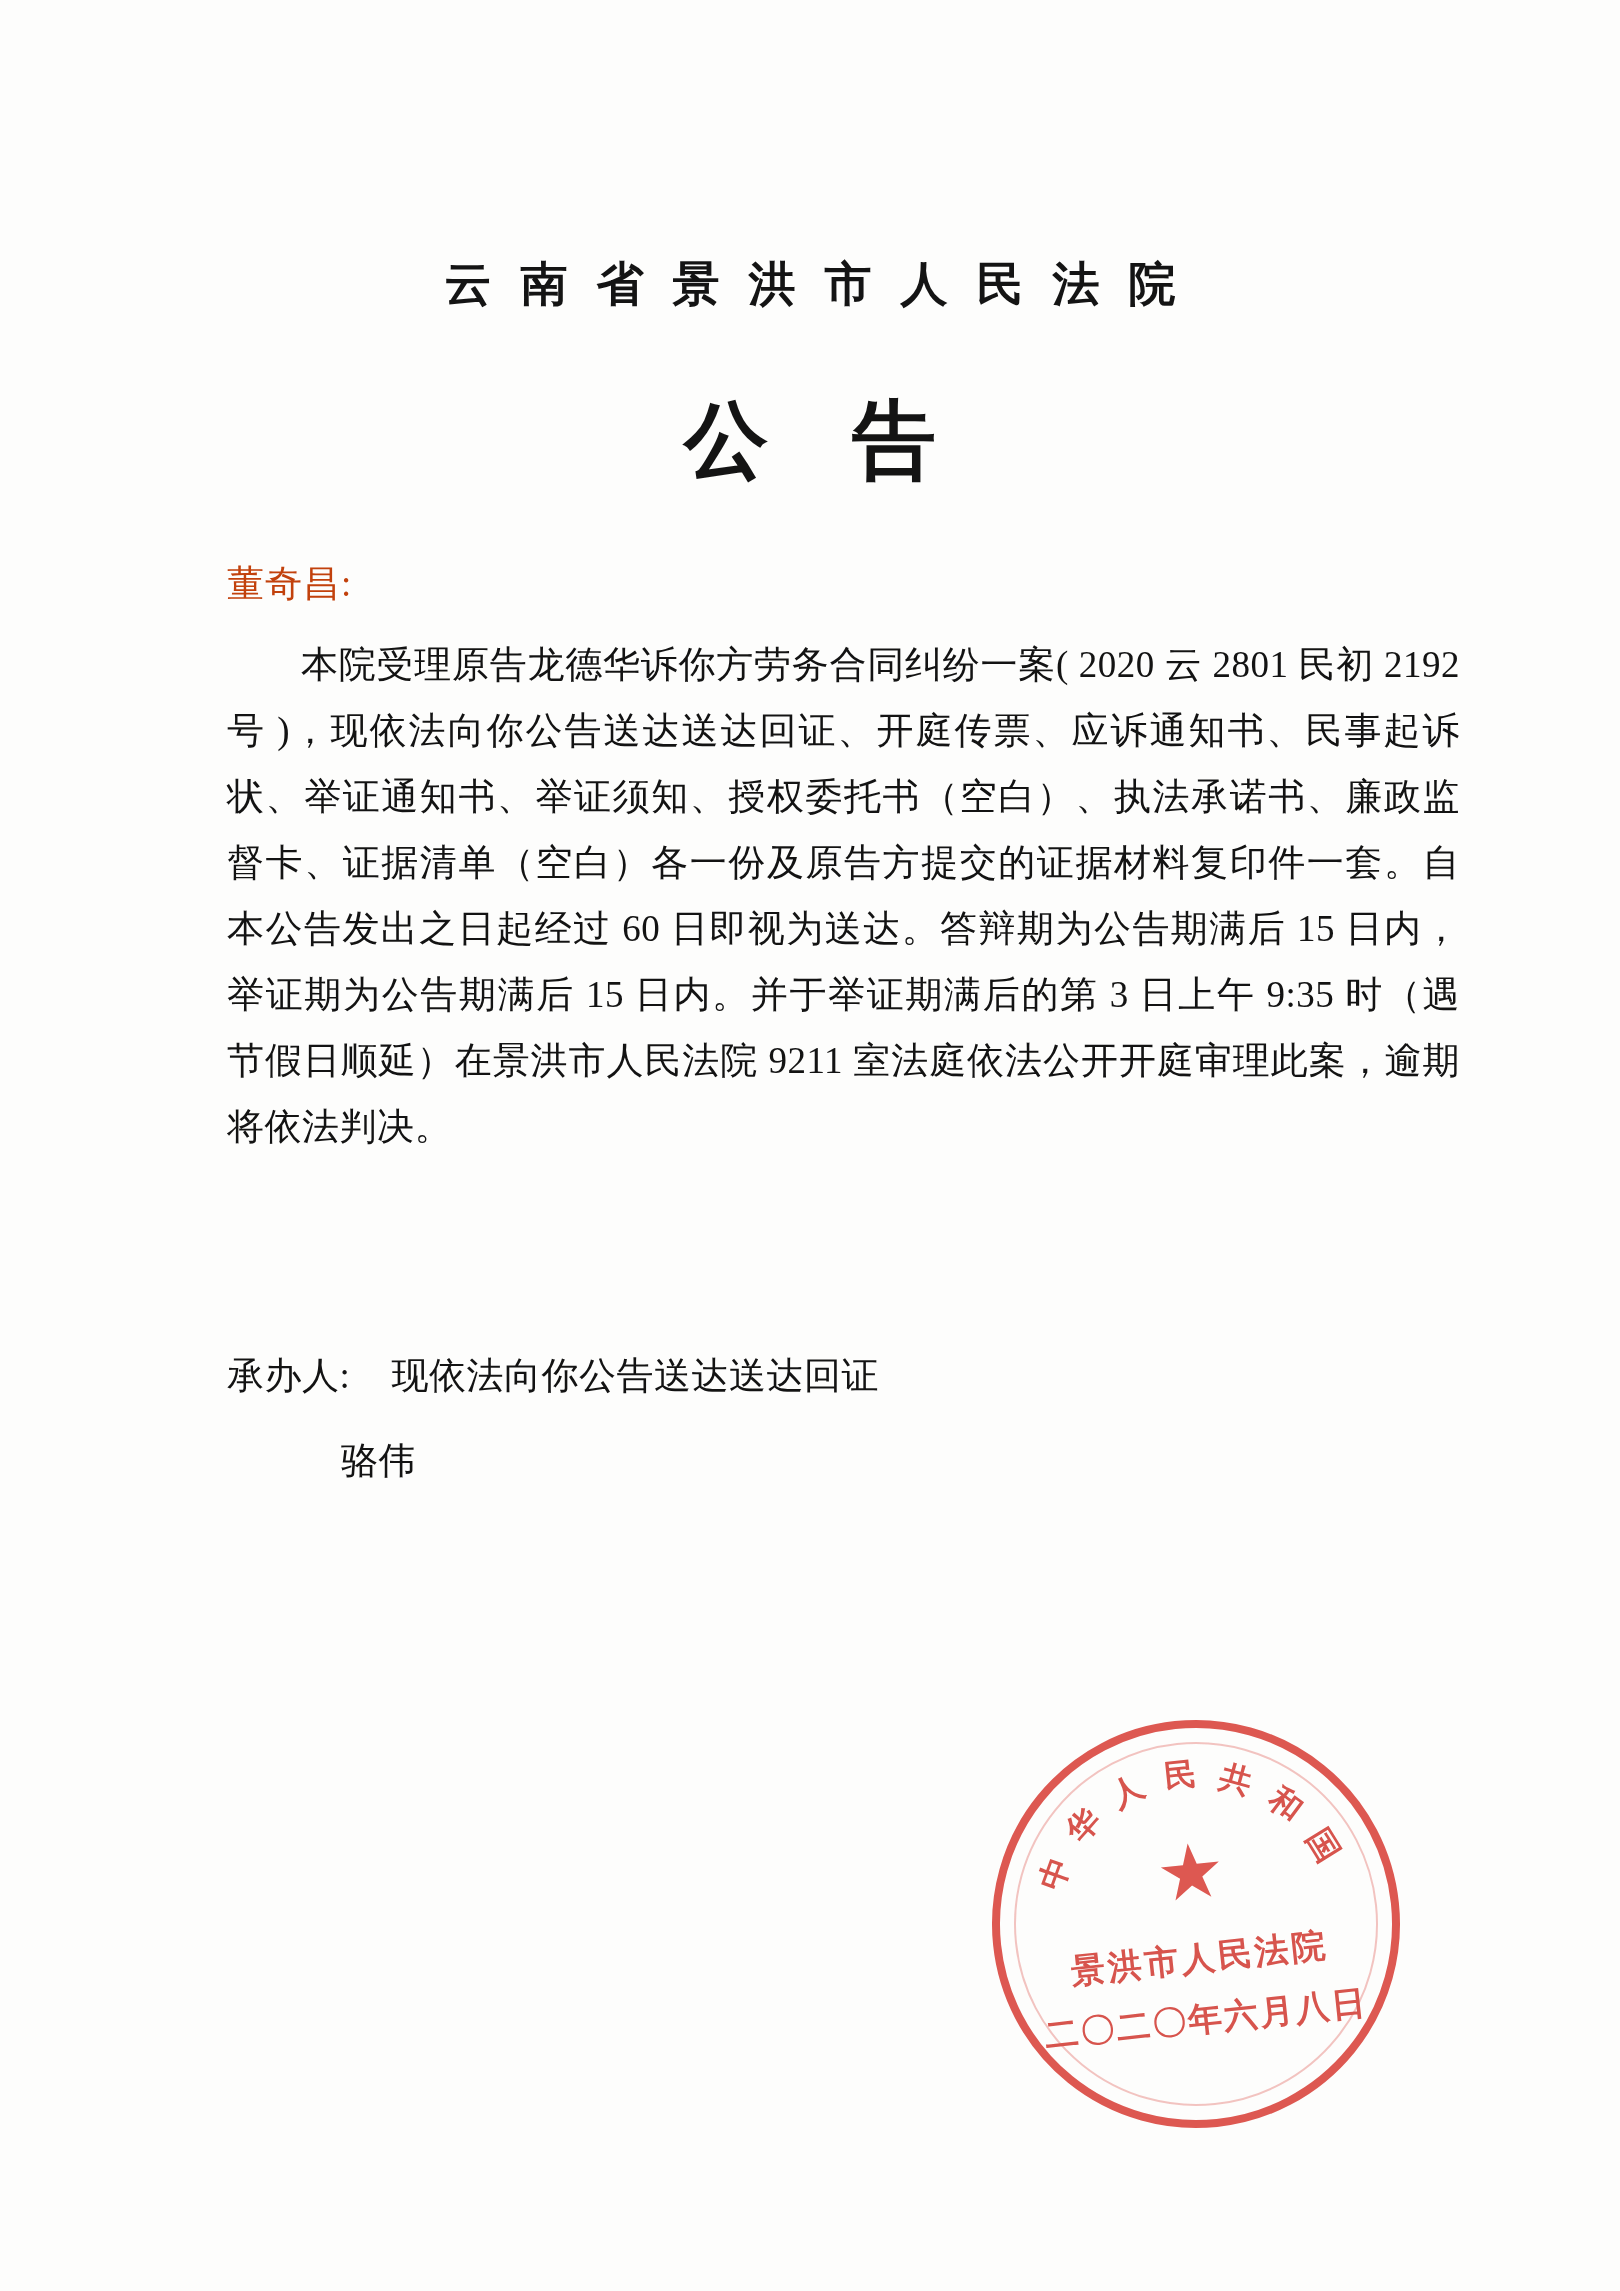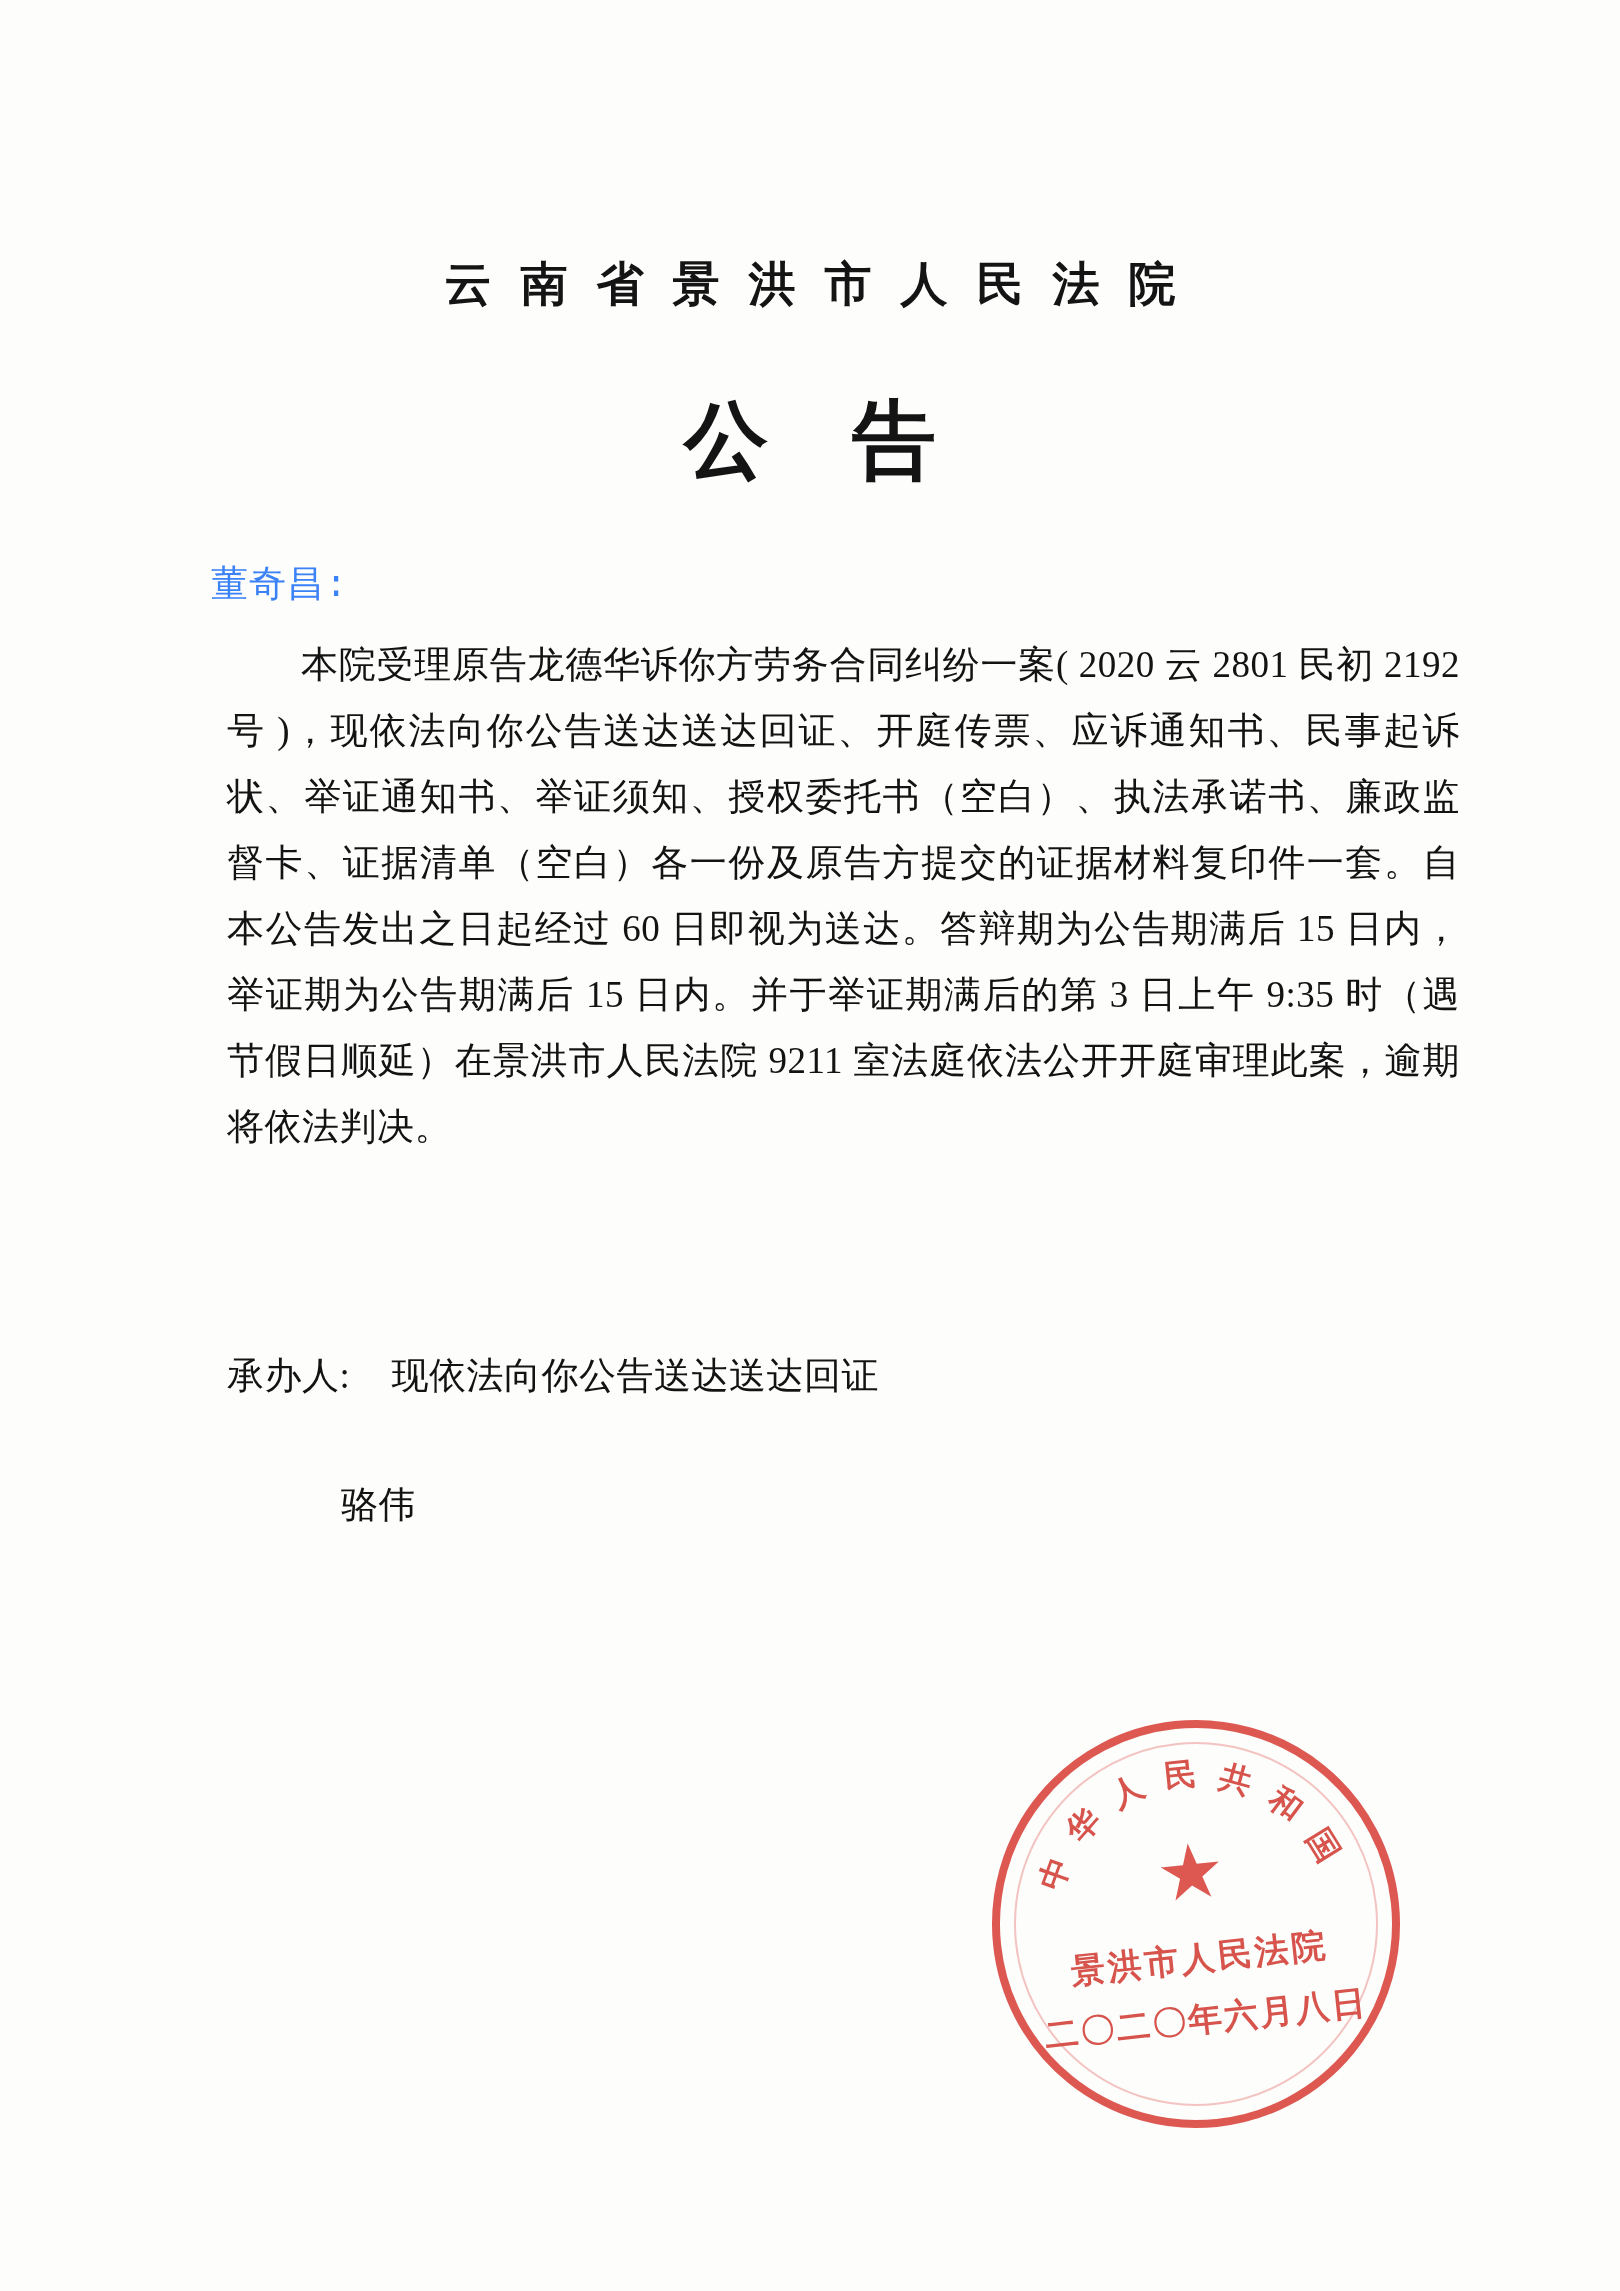--- a/index.html
+++ b/index.html
@@ -43,26 +43,25 @@
     font-size: 84px;
     font-weight: bold;
     letter-spacing: 84px;
     text-indent: 84px;
     color: #141414;
   }
 
   
   .addressee {
     position: absolute;
-    left: 211px;
+    left: 227px;
     top: 559px;
     font-size: 37px;
     letter-spacing: 1px;
-    color: #3b82f6;
-    font-family: Liberation Mono, monospace;
+    color: #c2410c;
   }
   .body-text {
     position: absolute;
     left: 227px;
     top: 632px;
     width: 1233px;
     font-size: 37px;
     line-height: 66px;
     text-align: justify;
     text-justify: inter-ideograph;
@@ -76,21 +75,21 @@
     position: absolute;
     left: 227px;
     top: 1351px;
     font-size: 37px;
     color: #131313;
     letter-spacing: 0.5px;
   }
   .handler-name {
     position: absolute;
     left: 341px;
-    top: 1480px;
+    top: 1436px;
     font-size: 37px;
     color: #131313;
     letter-spacing: 0.5px;
   }
 
   
   .seal {
     position: absolute;
     left: 992px;
     top: 1720px;

